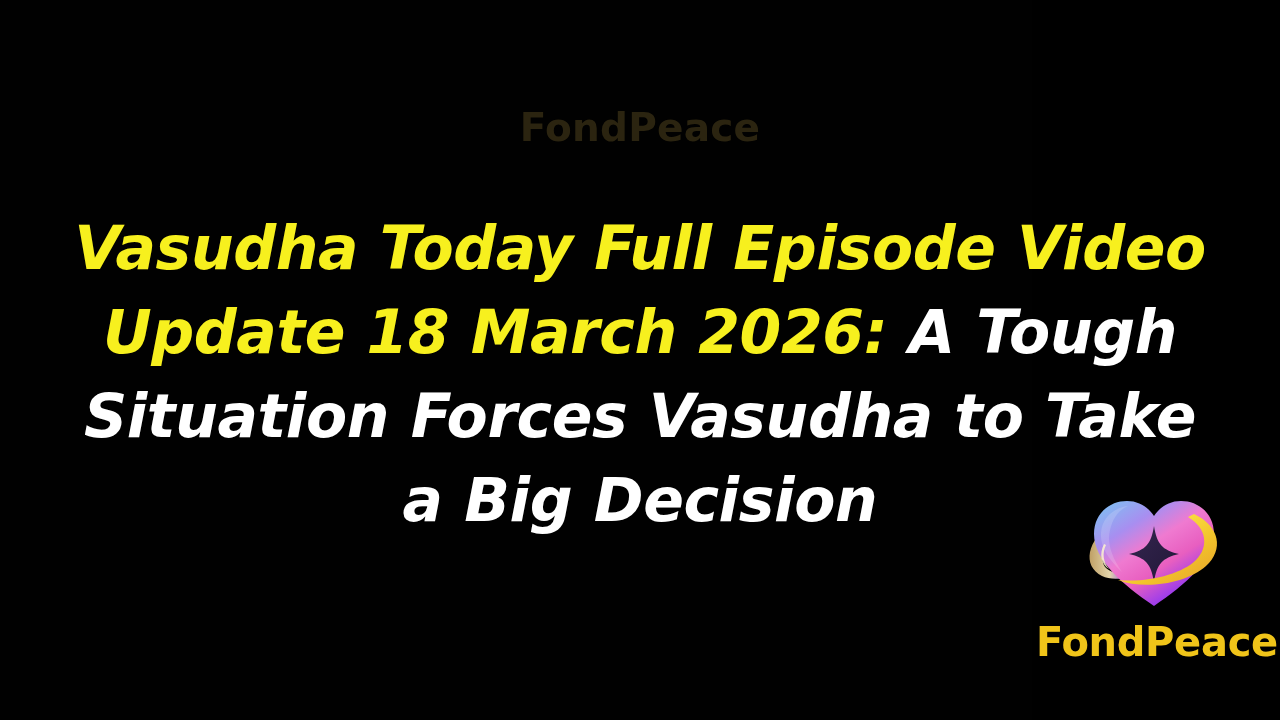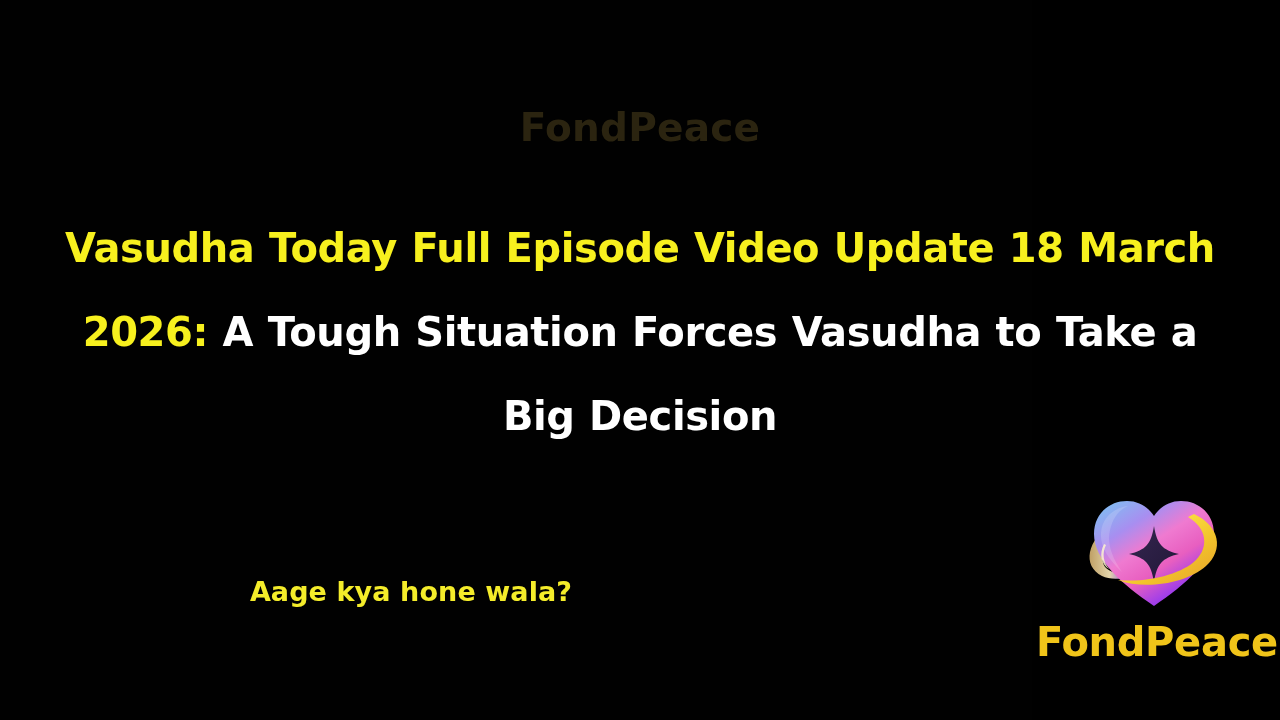--- a/index.html
+++ b/index.html
@@ -39,25 +39,26 @@
 
   
   .headline {
     position: absolute;
     left: 64px;
     top: 206px;
     width: 1152px;
     text-align: center;
     font-family: "DejaVu Sans", sans-serif;
     font-weight: 700;
-    font-size: 40px;
+    font-size: 60px;
     line-height: 84px;
     letter-spacing: -0.4px;
     color: #ffffff;
     word-spacing: 1px;
+    font-style: italic;
   }
   .headline .hl-yellow {
     color: #f7f01e;
   }
   .headline .hl-white {
     color: #ffffff;
   }
 
   
   .subtitle {
@@ -112,21 +113,20 @@
 <body>
 
 <div id="thumbnail-canvas">
 
   <div class="bg-watermark">FondPeace</div>
 
   <div class="headline">
     <span class="hl-yellow">Vasudha Today Full Episode Video Update 18 March 2026:</span><span class="hl-white"> A Tough Situation Forces Vasudha to Take a Big Decision</span>
   </div>
 
-  <div class="subtitle">Aage kya hone wala?</div>
 
   <div class="brand-logo">
 
     <div class="brand-mark">
       <svg viewBox="0 0 152 132" xmlns="http://www.w3.org/2000/svg">
         <defs>
           <linearGradient id="heartGrad" x1="0.12" y1="0.05" x2="0.82" y2="1">
             <stop offset="0%" stop-color="#86b7f2"></stop>
             <stop offset="22%" stop-color="#a88ef0"></stop>
             <stop offset="42%" stop-color="#ef7ad0"></stop>

